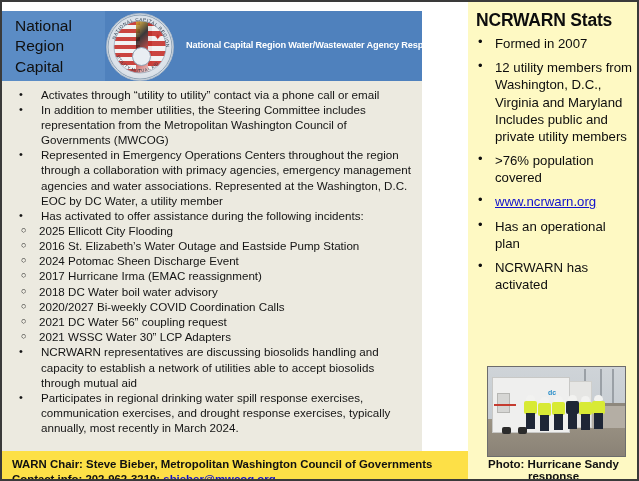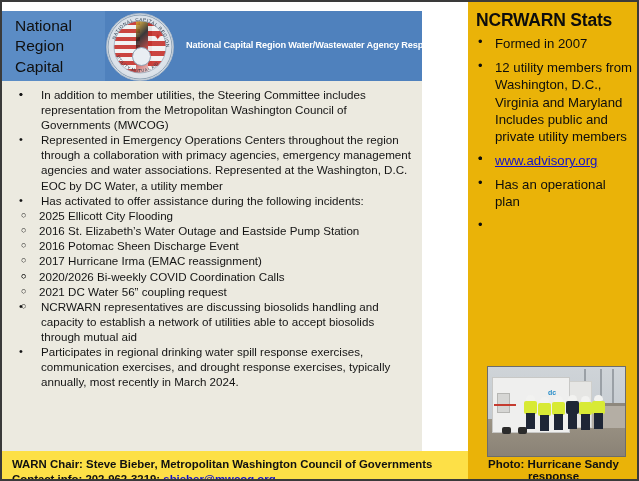--- a/index.html
+++ b/index.html
@@ -20,21 +20,21 @@
     overflow: hidden;
   }
 
   
   .right-panel {
     position: absolute;
     left: 466px;
     top: 0;
     width: 171px;
     height: 479px;
-    background: #eab308;
+    background: #fef9c3;
     box-sizing: border-box;
     padding: 6px 6px 0 6px;
   }
   .stats-title {
     font-size: 17.5px;
     font-weight: bold;
     color: #0d0d0d;
     line-height: 1.15;
     margin: 2px 0 5px 2px;
     letter-spacing: -0.2px;
@@ -343,20 +343,21 @@
         </svg>
       </div>
 
       <div class="banner-text">National Capital Region Water/Wastewater Agency Response Network</div>
     </div>
 
     <div class="body-area">
       <ul class="main-list">
         <li>
           <span class="bullet">•</span>
+          <span>Activates through “utility to utility” contact via a phone call or email</span>
         </li>
         <li>
           <span class="bullet">•</span>
           <span>In addition to member utilities, the Steering Committee includes representation from the Metropolitan Washington Council of Governments (MWCOG)</span>
         </li>
         <li>
           <span class="bullet">•</span>
           <span>Represented in Emergency Operations Centers throughout the region through a collaboration with primacy agencies, emergency management agencies and water associations.  Represented at the Washington, D.C. EOC by DC Water, a utility member</span>
         </li>
         <li>
@@ -369,39 +370,41 @@
         <li>
           <span class="obullet">○</span>
           <span>2025 Ellicott City Flooding</span>
         </li>
         <li>
           <span class="obullet">○</span>
           <span>2016 St. Elizabeth’s Water Outage and Eastside Pump Station</span>
         </li>
         <li>
           <span class="obullet">○</span>
-          <span>2016 Potomac Sheen Discharge Event</span>
+          <span>2024 Potomac Sheen Discharge Event</span>
         </li>
         <li>
           <span class="obullet">○</span>
           <span>2017 Hurricane Irma (EMAC reassignment)</span>
         </li>
         <li>
           <span class="obullet">○</span>
-        </li>
-        <li>
-          <span class="obullet">○</span>
-          <span>2020/2026 Bi-weekly COVID Coordination Calls</span>
+          <span>2018 DC Water boil water advisory</span>
+        </li>
+        <li>
+          <span class="obullet">○</span>
+          <span>2020/2027 Bi-weekly COVID Coordination Calls</span>
         </li>
         <li>
           <span class="obullet">○</span>
           <span>2021 DC Water 56” coupling request</span>
         </li>
         <li>
           <span class="obullet">○</span>
+          <span>2021 WSSC Water 30” LCP Adapters</span>
         </li>
       </ul>
 
       <ul class="main-list">
         <li>
           <span class="bullet">•</span>
           <span>NCRWARN representatives are discussing biosolids handling and capacity to establish a network of utilities able to accept biosolids through mutual aid</span>
         </li>
         <li>
           <span class="bullet">•</span>
@@ -423,31 +426,33 @@
       <li>
         <span class="sb">•</span>
         <span>Formed in 2007</span>
       </li>
       <li>
         <span class="sb">•</span>
         <span>12 utility members from Washington, D.C., Virginia and Maryland Includes public and private utility members</span>
       </li>
       <li>
         <span class="sb">•</span>
+        <span>&gt;76% population covered</span>
       </li>
       <li>
         <span class="sb">•</span>
-        <span class="link">www.advisory.org</span>
+        <span class="link">www.ncrwarn.org</span>
       </li>
       <li>
         <span class="sb">•</span>
         <span>Has an operational plan</span>
       </li>
       <li>
         <span class="sb">•</span>
+        <span>NCRWARN has activated</span>
       </li>
     </ul>
 
     <div class="photo-wrap">
       <div class="ph-sky"></div>
       <div class="ph-pole" style="left:112px;"></div>
       <div class="ph-pole" style="left:124px;"></div>
       <div class="ph-pole" style="left:96px;height:28px;"></div>
       <div class="ph-ground"></div>
       <div class="ph-bldg"></div>

